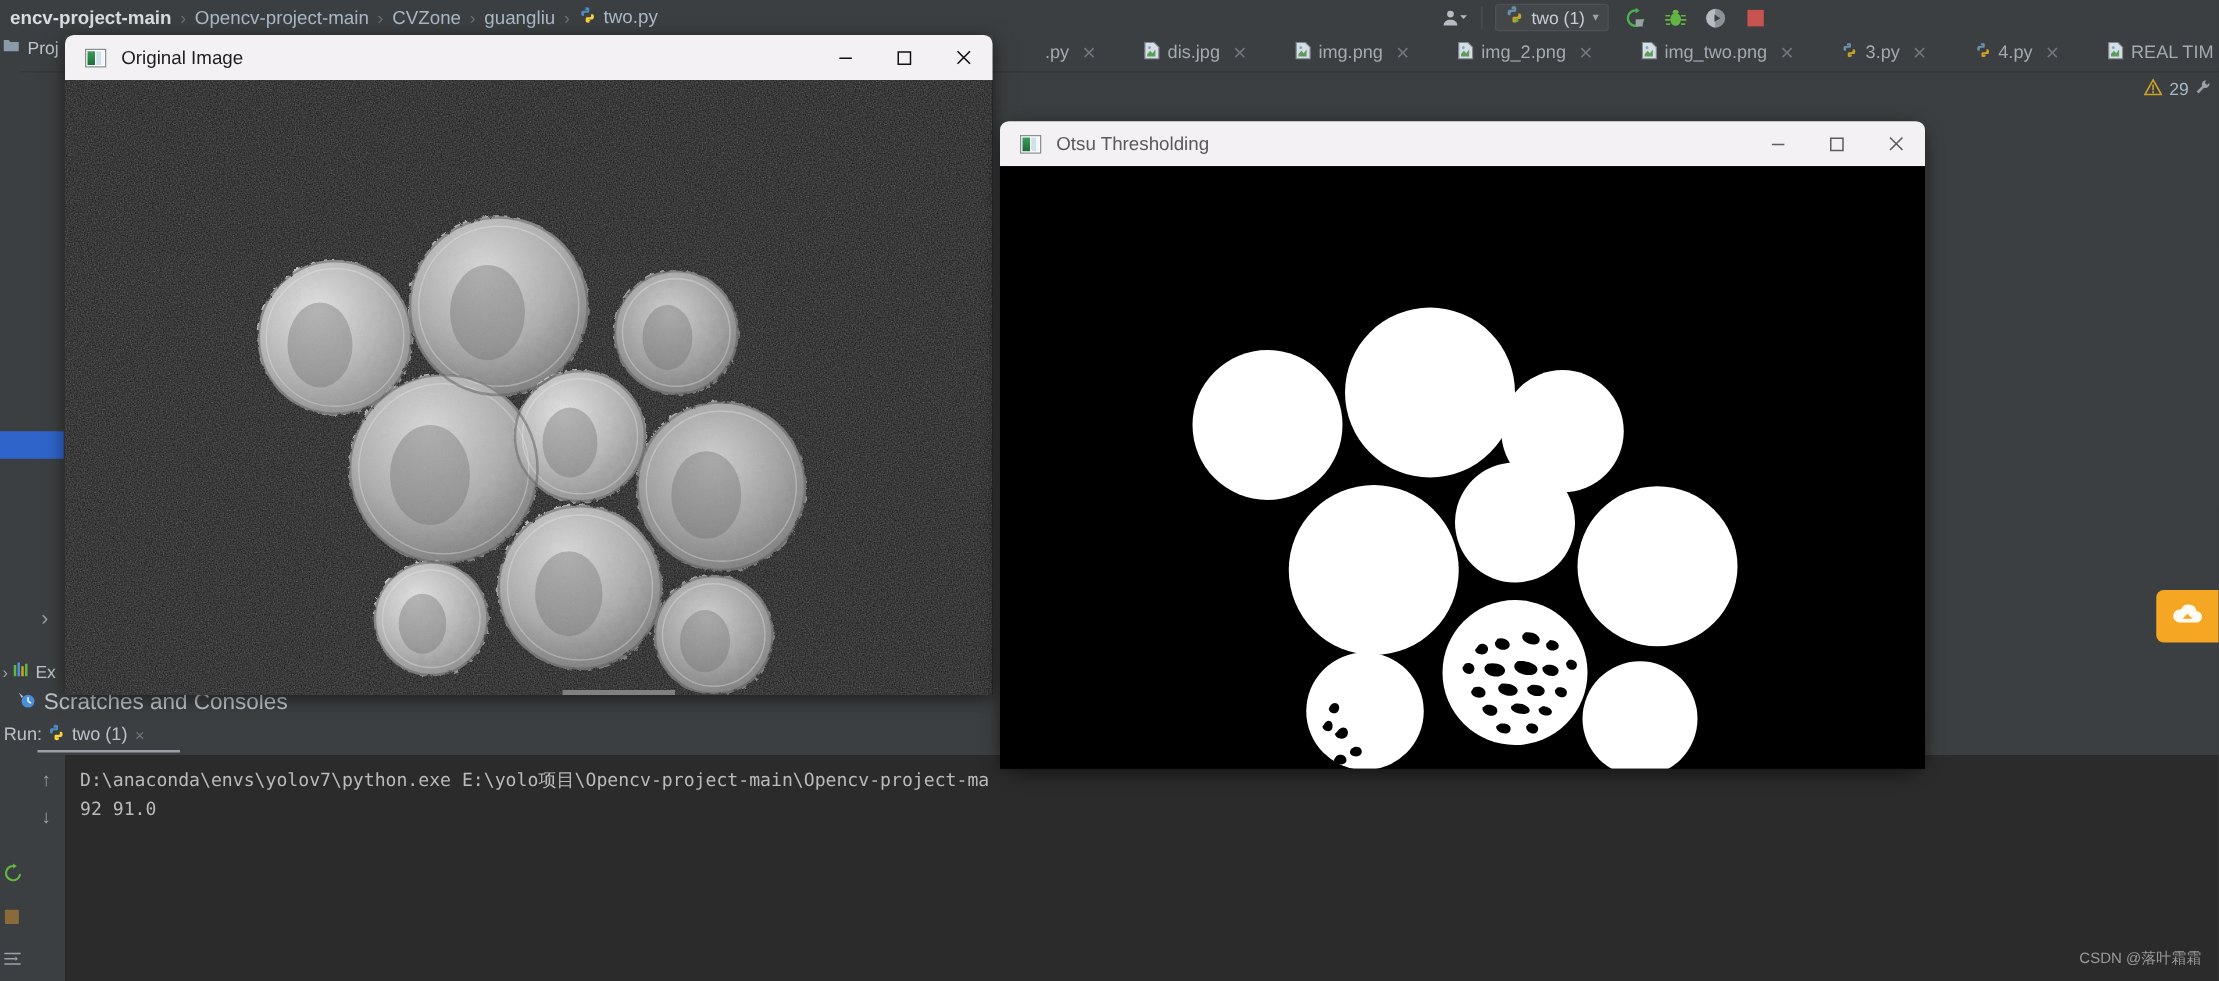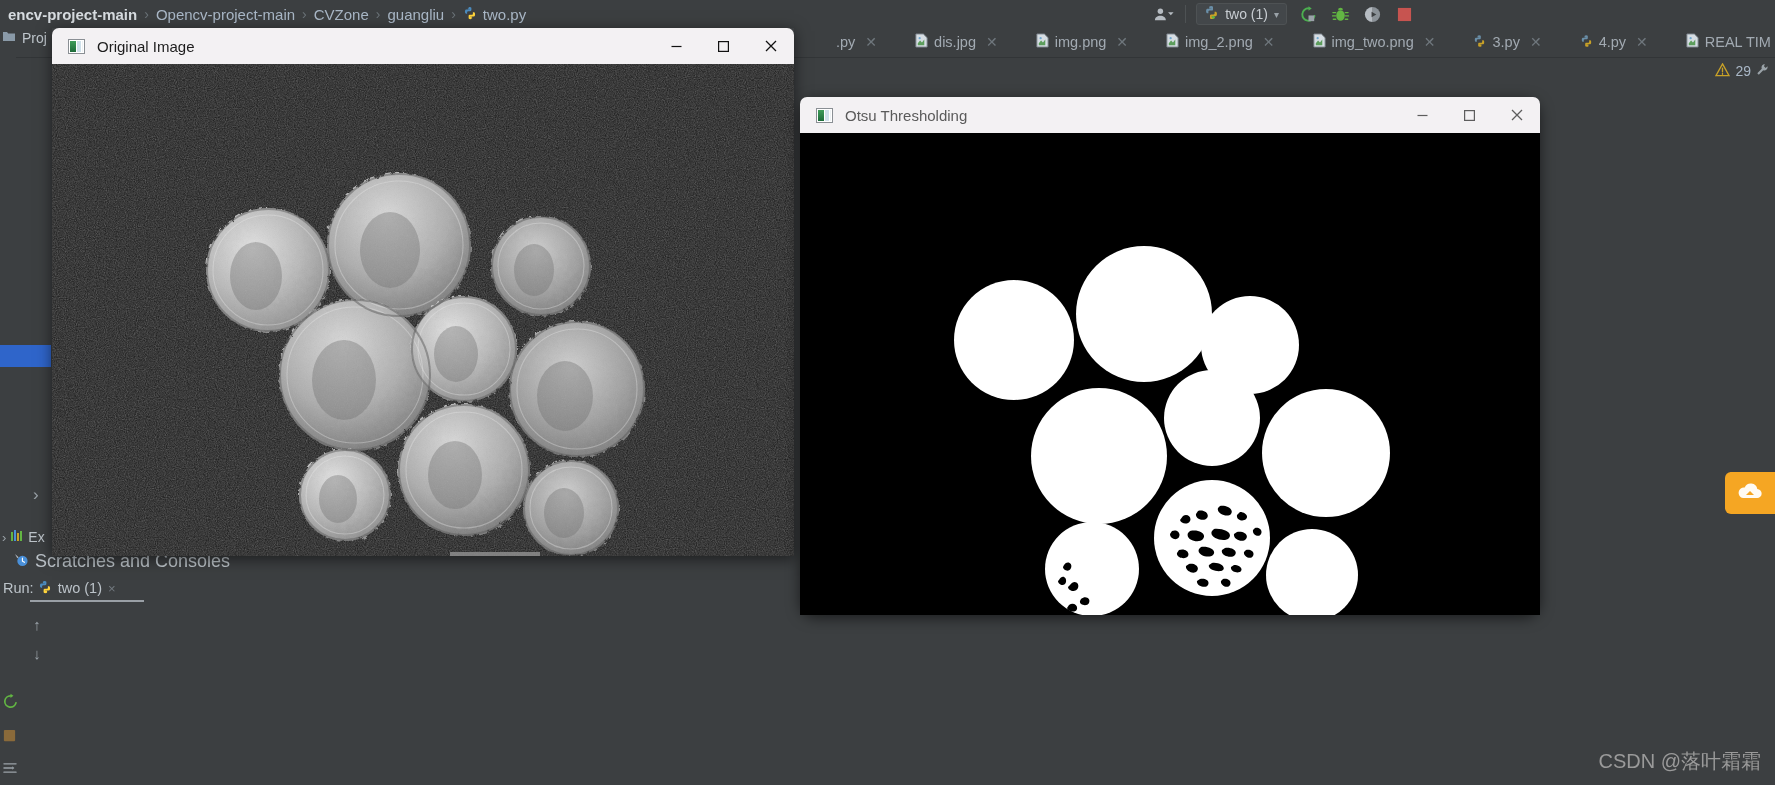--- a/index.html
+++ b/index.html
@@ -102,21 +102,21 @@
   .winbtn { width: 47px; height: 36px; display: flex; align-items: center; justify-content: center; }
   .winbtn svg { display: block; }
   .cv-body { background: #000; overflow: hidden; position: relative; }
 
   .badge-orange {
     position: absolute; right: 0; top: 472px; width: 50px; height: 42px;
     background: #f5a623; border-top-left-radius: 6px; border-bottom-left-radius: 6px;
     display: flex; align-items: center; justify-content: center;
   }
   .badge-num { position: absolute; right: 40px; top: 470px; font-size: 12px; color: #e8e8e8; }
-  .watermark { position: absolute; right: 14px; bottom: 10px; font-size: 20px; color: #9a9a9a; }
+  .watermark { position: absolute; right: 14px; bottom: 10px; font-size: 12px; color: #9a9a9a; }
 </style>
 </head>
 <body>
 
 <div id="root">
 
   <div class="ide-topbar">
     <div class="breadcrumb">
       <span class="crumb bold">encv-project-main</span>
       <span class="crumb-sep">›</span>
@@ -355,20 +355,22 @@
       <span>
         <svg width="16" height="14" viewBox="0 0 17 15">
             <g stroke="#9aa2a8" stroke-width="1.4" stroke-linecap="round">
               <path d="M2 3h13M2 7.5h9M2 12h13"></path>
             </g>
             <path d="M11 5.6l2.2 1.9L11 9.4z" fill="#9aa2a8"></path>
           </svg>
       </span>
     </div>
 
+    <div class="console"><span>D:\anaconda\envs\yolov7\python.exe E:\yolo项目\Opencv-project-main\Opencv-project-ma</span>
+<span>92 91.0</span></div>
   </div>
 
   <div class="cvwin" id="win-original" style="left:52px; top:28px; width:742px; height:528px;">
     <div class="titlebar">
       <span class="cv-ico">
           <i class="g"></i>
           <i class="b"></i>
           <i class="w"></i>
         </span>
       <span class="cv-title">Original Image</span>

